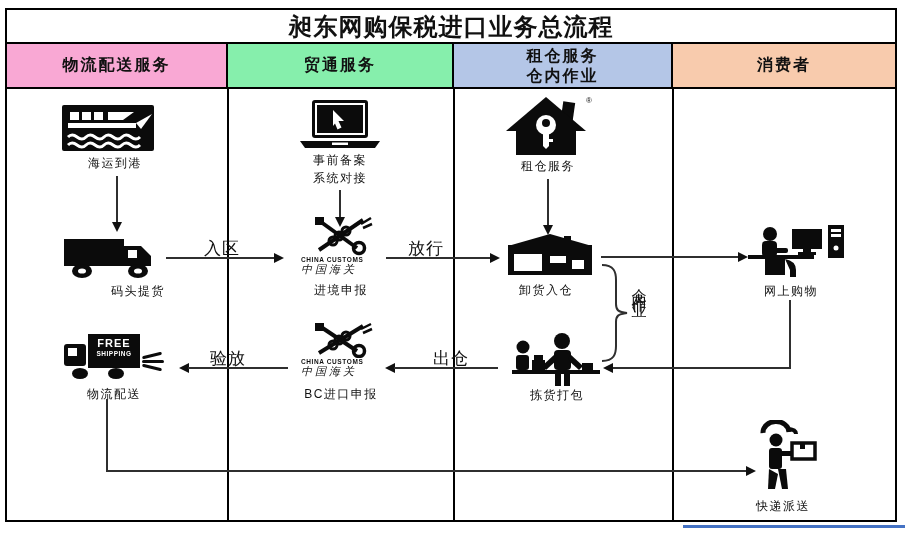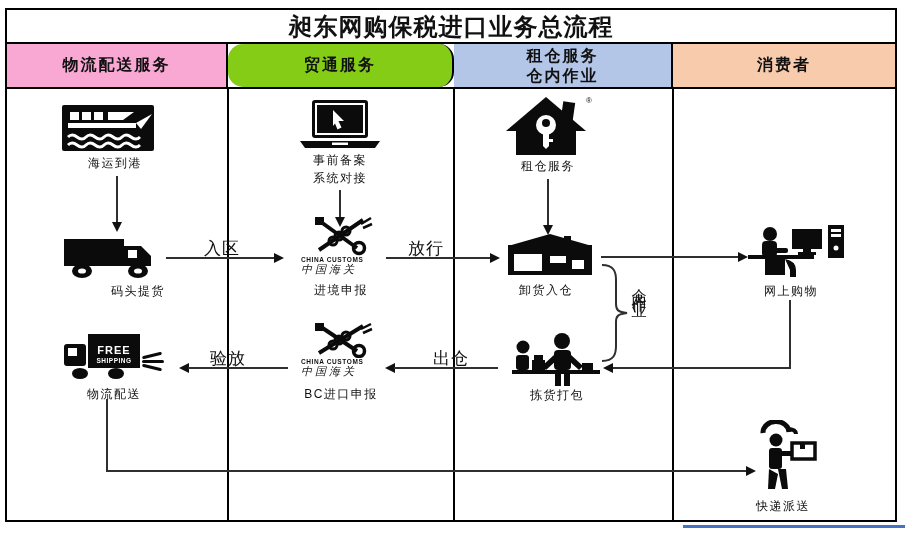--- a/index.html
+++ b/index.html
@@ -8,41 +8,41 @@
   .abs{position:absolute;}
   .frame{left:5px;top:8px;width:888px;height:510px;border:2px solid #000;box-sizing:content-box;}
   .title{left:7px;top:11px;width:888px;height:30px;text-align:center;
          font-size:24px;font-weight:bold;letter-spacing:1px;}
   .hdrrow{left:7px;top:42px;width:888px;height:47px;display:flex;
           border-top:2px solid #000;border-bottom:2px solid #000;box-sizing:border-box;}
   .hcell{display:flex;flex-direction:column;align-items:center;justify-content:center;
          font-size:16px;font-weight:bold;letter-spacing:2px;border-right:2px solid #000;box-sizing:border-box;}
   .hcell:last-child{border-right:none;}
   .c1{width:221px;background:#f9a8d4;}
-  .c2{width:226px;background:#84cc16;border-radius:15px;}
+  .c2{width:226px;background:#86efac;}
   .c3{width:219px;background:#B4C6E7;line-height:20px;}
   .c4{flex:1;background:#F8CBAD;}
   .vdiv{width:2px;background:#000;top:89px;height:431px;}
   .lbl{text-align:center;font-size:12px;letter-spacing:1.5px;white-space:nowrap;}
   .elbl{text-align:center;font-size:17px;letter-spacing:1px;white-space:nowrap;}
   .hline{height:2px;background:#2f2f2f;}
   .vline{width:2px;background:#2f2f2f;}
   .ah-r{width:0;height:0;border-left:10px solid #111;border-top:5px solid transparent;border-bottom:5px solid transparent;}
   .ah-l{width:0;height:0;border-right:10px solid #111;border-top:5px solid transparent;border-bottom:5px solid transparent;}
   .ah-d{width:0;height:0;border-top:10px solid #111;border-left:5px solid transparent;border-right:5px solid transparent;}
   .cclogo{width:80px;text-align:left;}
   .ccen{font-size:6.5px;font-weight:bold;letter-spacing:0.6px;line-height:7px;}
   .cccn{font-size:11px;letter-spacing:3px;font-style:italic;line-height:12px;}
   .vtext{writing-mode:vertical-rl;text-orientation:upright;font-size:15px;letter-spacing:5px;line-height:18px;}
   .ftruck{width:100px;height:50px;}
   .ftruck .cab{position:absolute;left:0;top:12px;width:22px;height:22px;background:#0b0b0b;border-radius:3px;}
   .ftruck .cabwin{position:absolute;left:4px;top:16px;width:9px;height:8px;background:#fff;}
   .ftruck .box{position:absolute;left:24px;top:2px;width:52px;height:34px;background:#0b0b0b;
                color:#fff;text-align:center;font-weight:bold;}
-  .ftruck .fs1{font-size:11px;line-height:13px;letter-spacing:1px;margin-top:10px;}
+  .ftruck .fs1{font-size:11px;line-height:13px;letter-spacing:1px;margin-top:3px;}
   .ftruck .fs2{font-size:6.5px;line-height:7px;letter-spacing:0.5px;}
   .ftruck .wheel{position:absolute;top:36px;width:16px;height:11px;background:#0b0b0b;border-radius:50%;}
   .ftruck .sline{position:absolute;height:3px;background:#0b0b0b;border-radius:2px;}
   .blueline{background:#4472C4;}
 </style>
 </head>
 <body>
 
 <div class="canvas">
 

